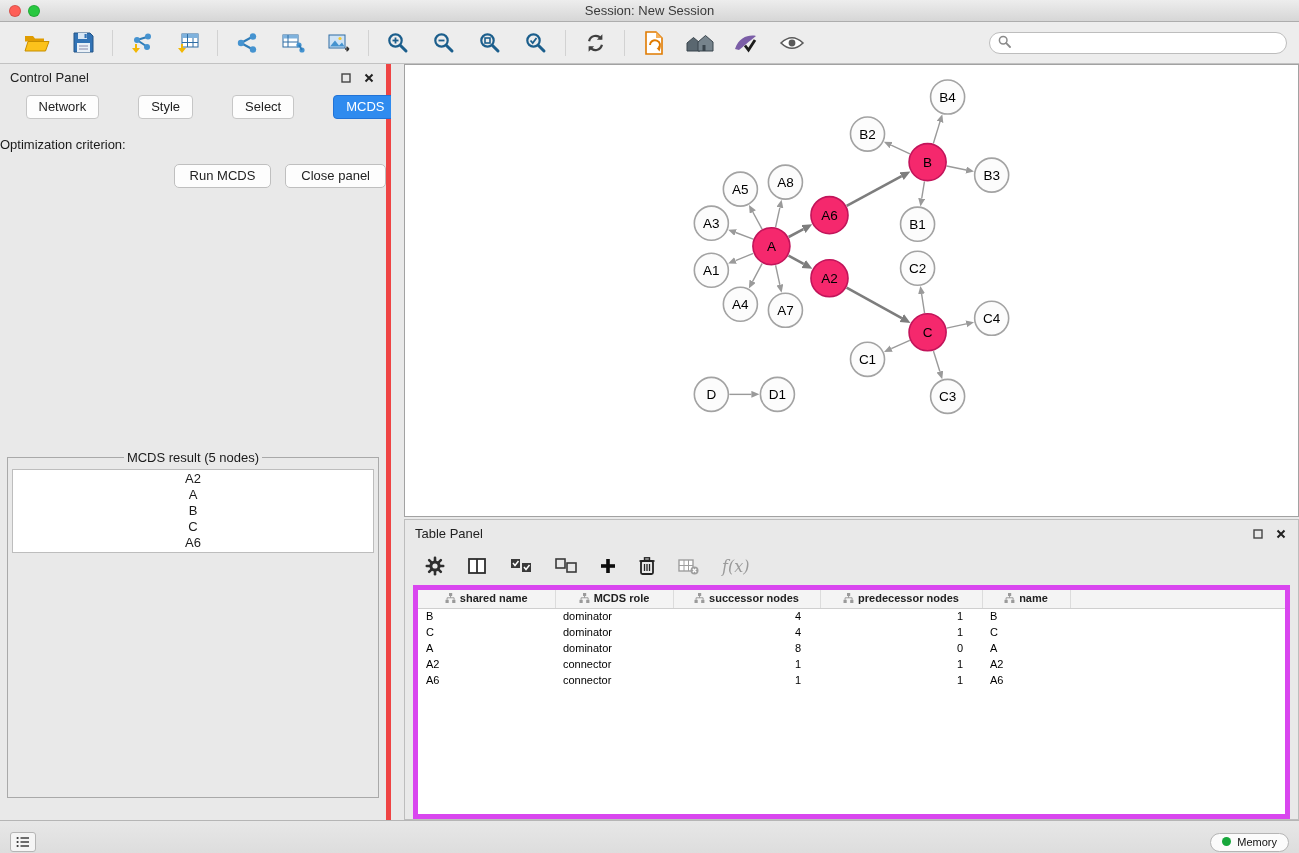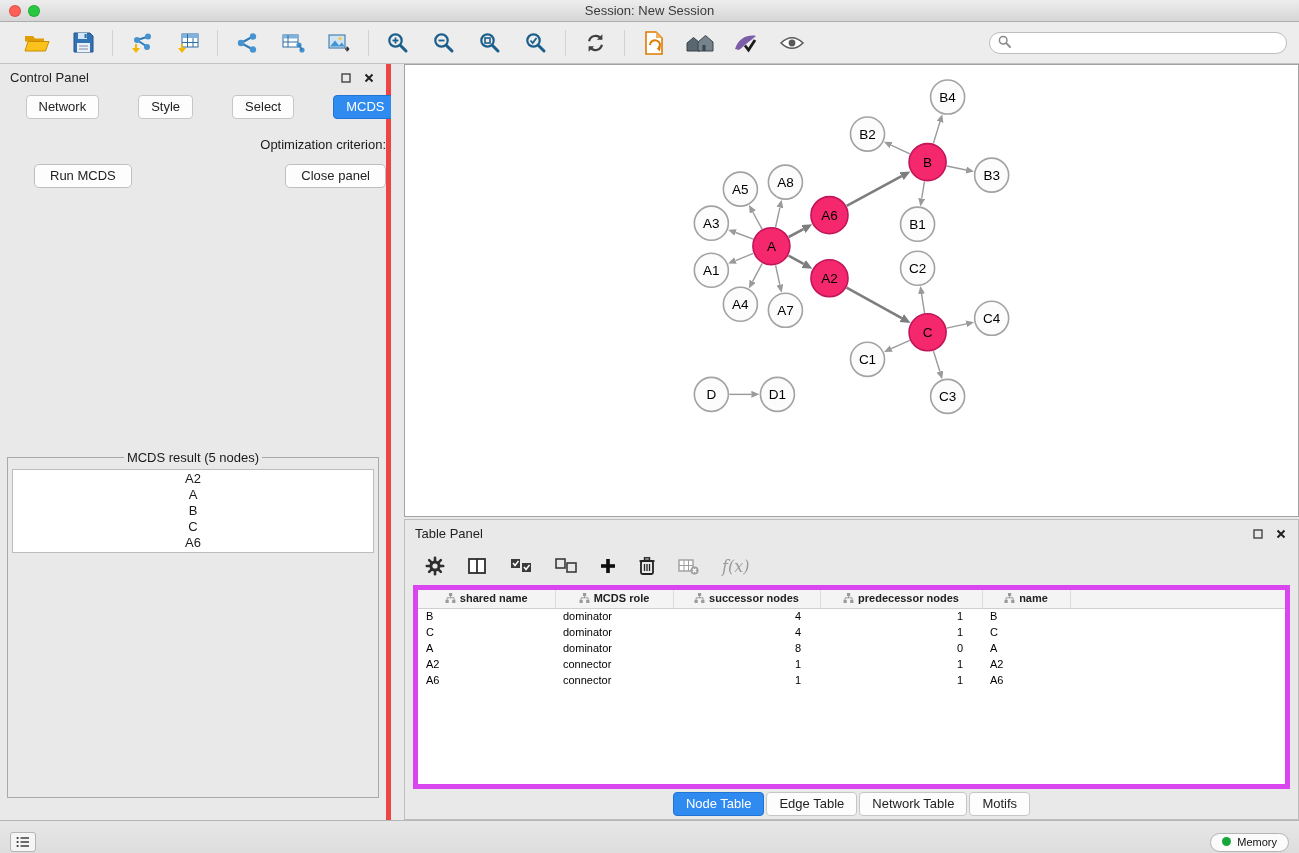--- a/index.html
+++ b/index.html
@@ -54,34 +54,34 @@
   .panel-header .ph-icons { margin-left:auto; display:flex; gap:9px; align-items:center; }
   .ph-btn { width:14px; height:14px; display:flex; align-items:center; justify-content:center; cursor:default; }
 
   .cp-tabs { display:flex; justify-content:center; gap:2px; margin-top:4px; }
   .cp-tab {
     padding:3px 12px 4px; font-size:13px; background:#fdfdfd;
     border:1px solid #c6c6c6; border-radius:4px; color:#222; cursor:default;margin-left:37px;
   }
   .cp-tab.active { background:#2f8bef; border-color:#2273d6; color:#fff; }
 
-  .opt-label { text-align:right; margin-top:18px; font-size:13px; }
+  .opt-label { text-align:left; margin-top:18px; font-size:13px; }
   .criterion {
     margin:9px auto 0; width:312px; height:25px; background:#fff;
     border:1px solid #9ec3ef; border-radius:5px; position:relative;
     display:flex; align-items:center; padding:0 24px 0 9px; font-size:13px;
     box-shadow:0 0 0 3px rgba(110,165,240,.35); cursor:default;
   }
   .criterion .val { white-space:nowrap; overflow:hidden; }
   .stepper {
     position:absolute; right:1px; top:1px; bottom:1px; width:19px;
     background:linear-gradient(#70aef9,#2d7ce9); border-radius:0 4px 4px 0;
     display:flex; align-items:center; justify-content:center;
   }
-  .cp-buttons { display:flex; justify-content:space-between; gap:14px; margin-top:12px;margin-left:34px; }
+  .cp-buttons { display:flex; justify-content:flex-end; gap:14px; margin-top:12px;margin-left:34px; }
   .btn {
     padding:3px 15px 4px; background:#fdfdfd; border:1px solid #bfbfbf;
     border-radius:5px; font-size:13px; color:#222; cursor:default;
     font-family:"Liberation Sans",sans-serif;
   }
 
   .result-fieldset {
     margin:auto 7px 22px; border:1px solid #a9a9a9; padding:4px;
     height:348px; display:flex; flex-direction:column;text-align:center;
   }
@@ -674,27 +674,20 @@
                 <td>connector</td>
                 <td>1</td>
                 <td>1</td>
                 <td>A6</td>
                 <td></td>
               </tr>
             </tbody>
         </table>
       </div>
 
-      <div class="tp-tabs">
-
-      <button class="bt active">Node Table</button>
-          <button class="bt">Edge Table</button>
-          <button class="bt">Network Table</button>
-          <button class="bt">Motifs</button>
-        </div>
     </div>
   </div>
 </div>
 
 <div class="statusbar">
   <span class="list-btn">
     <svg width="14" height="12" viewBox="0 0 14 12">
         <circle cx="1.6" cy="2" r="1.1" fill="#333"></circle>
         <line x1="4.5" y1="2" x2="13" y2="2" stroke="#333" stroke-width="1.4"></line>
         <circle cx="1.6" cy="6" r="1.1" fill="#333"></circle>

